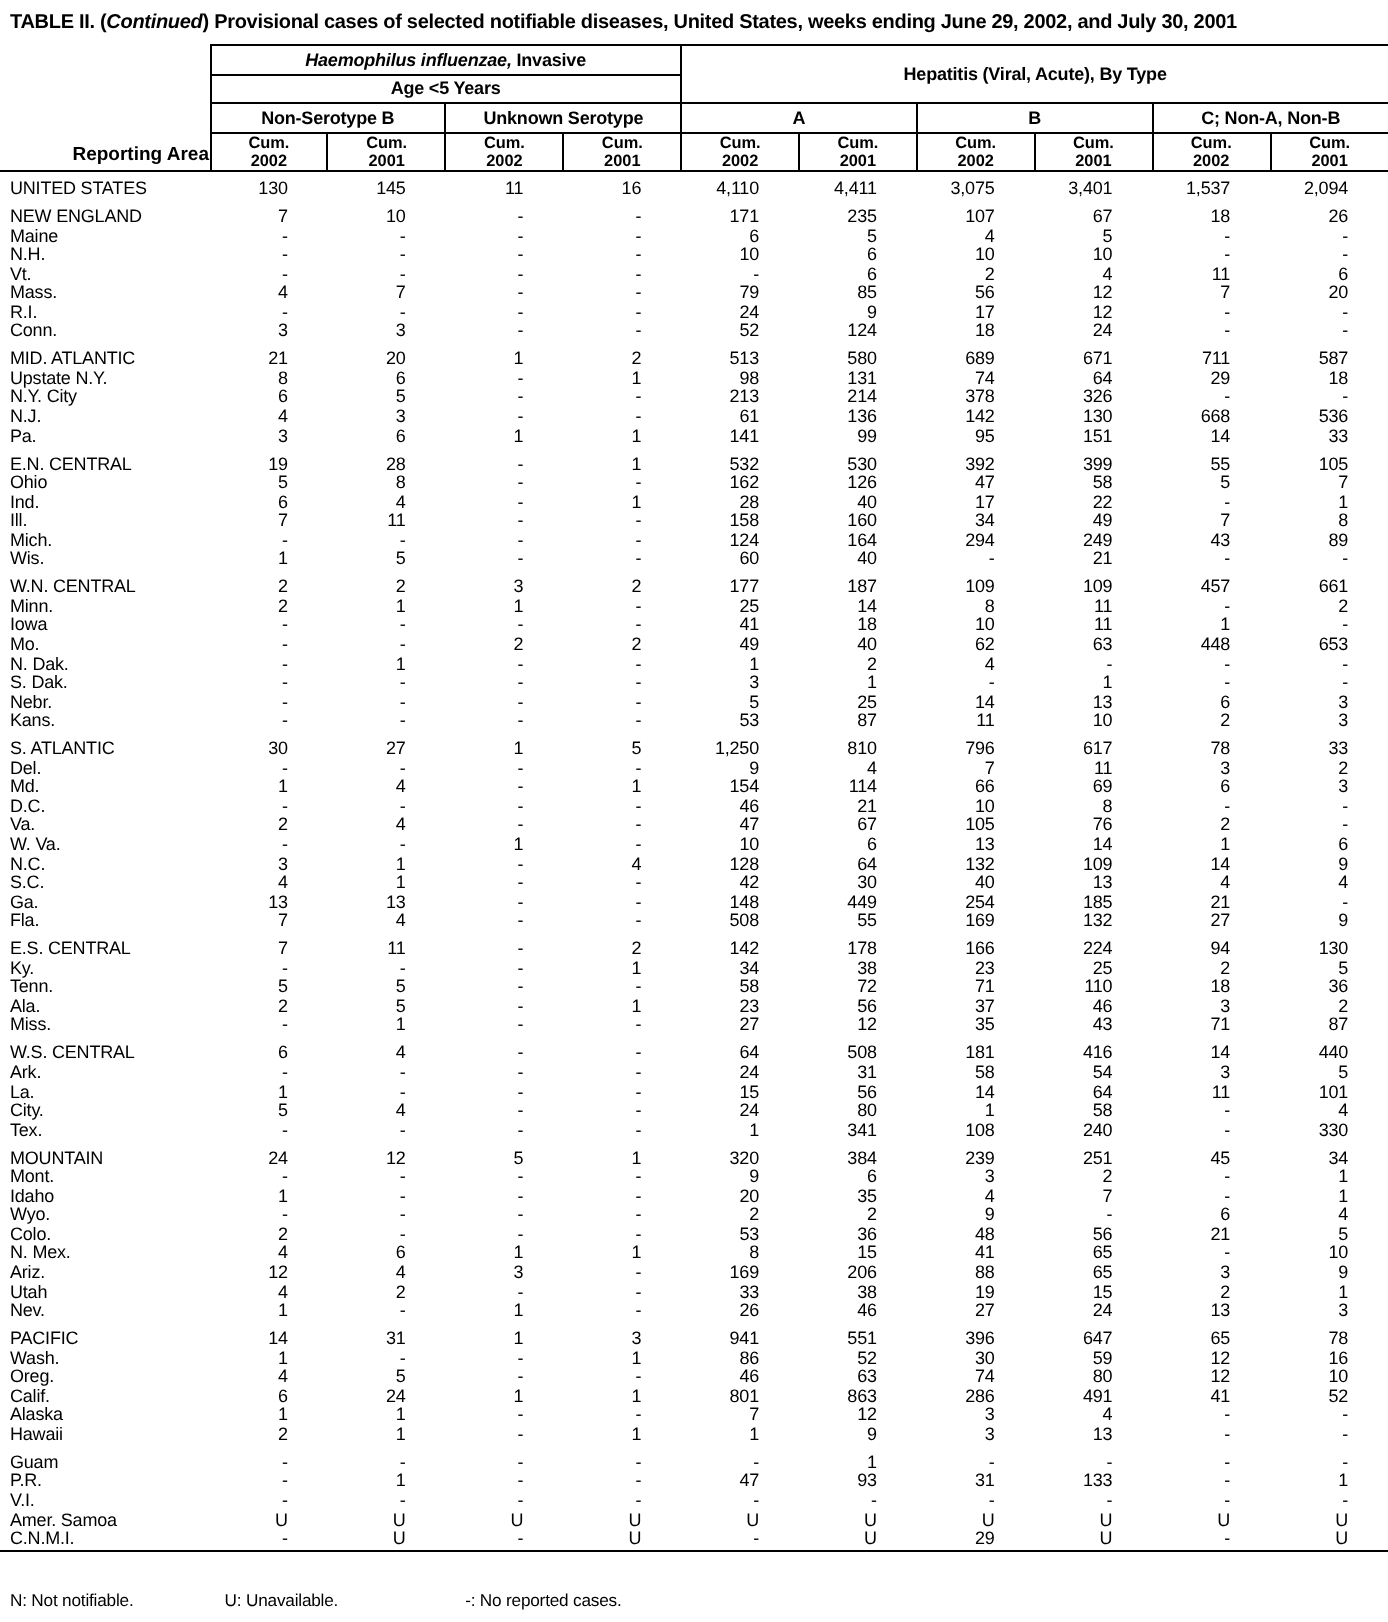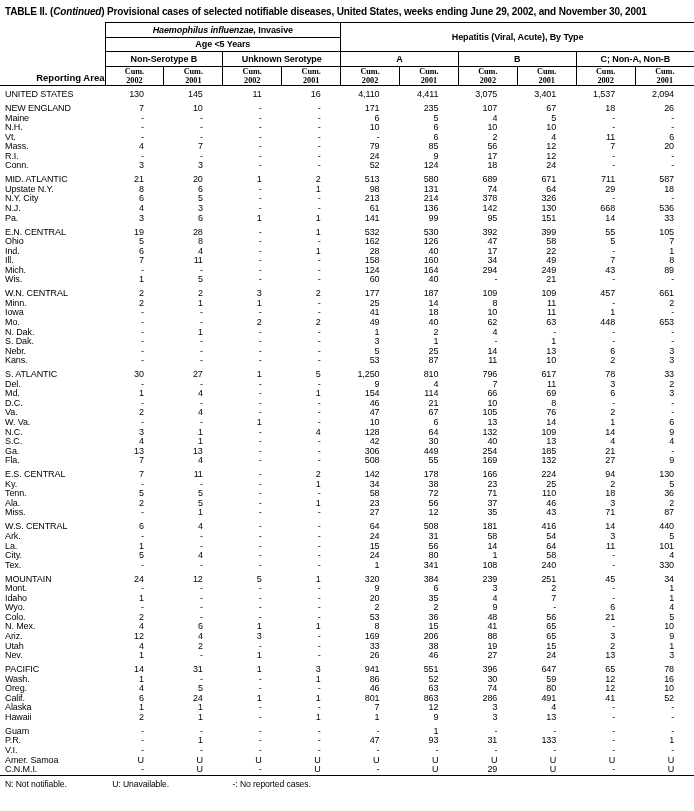--- a/index.html
+++ b/index.html
@@ -10,37 +10,37 @@
   col.c-area{width:105px;}
   col.c-val{width:58.9px;}
   th{font-weight:bold;padding:0;text-align:center;vertical-align:middle;}
   .gh{font-size:9px;letter-spacing:-0.1px;}
   .r1{height:15px;}.r2{height:14px;}.r3{height:15px;}.r4{height:19px;}
   .bt{border-top:1px solid #000;}
   .bb{border-bottom:1px solid #000;}
   .bl{border-left:1px solid #000;}
   .bbh{border-bottom:1.2px solid #000;}
   .area-th{text-align:right;vertical-align:bottom;font-size:9.5px;padding:0 0 2px 5px;border-right:1px solid #000;border-bottom:1.2px solid #000;}
-  .cum th{font-size:8.2px;line-height:9px;font-family:Liberation Serif, serif;}
+  .cum th{font-size:8.2px;line-height:9px;}
   .cum .l{display:block;}
   td{font-size:9px;line-height:9.55px;padding:0;letter-spacing:-0.1px;white-space:nowrap;}
   td.area{text-align:left;padding-left:5px;}
   td.val{text-align:right;padding-right:20px;}
   tr.gap td{padding-top:4.5px;}
   .footnotes{font-size:8.6px;padding:3px 0 0 5px;letter-spacing:-0.1px;}
-  .legend span{display:inline-block;}
+  .legend span{display:inline-block;margin-top:16px;}
   .legend .lg0{width:105px;}
   .legend .lg1{width:118px;}
   .note{padding-top:1px;}
 </style>
 </head>
 <body>
 
 <div class="title">
-  <div><span>TABLE II. (</span><i>Continued</i><span>) Provisional cases of selected notifiable diseases, United States, weeks ending June 29, 2002, and November 30, 2001</span></div>
+  <div><span>TABLE II. (</span><i>Continued</i><span>) Provisional cases of selected notifiable diseases, United States, weeks ending June 29, 2002, and July 30, 2001</span></div>
 </div>
 
 <table>
   <colgroup>
     <col class="c-area">
     <col class="c-val">
       <col class="c-val">
       <col class="c-val">
       <col class="c-val">
       <col class="c-val">
@@ -564,21 +564,21 @@
         <td class="val">13</td>
         <td class="val">4</td>
         <td class="val">4</td>
       </tr>
       <tr>
         <td class="area">Ga.</td>
         <td class="val">13</td>
         <td class="val">13</td>
         <td class="val">-</td>
         <td class="val">-</td>
-        <td class="val">306</td>
+        <td class="val">148</td>
         <td class="val">449</td>
         <td class="val">254</td>
         <td class="val">185</td>
         <td class="val">21</td>
         <td class="val">-</td>
       </tr>
       <tr>
         <td class="area">Fla.</td>
         <td class="val">7</td>
         <td class="val">4</td>

